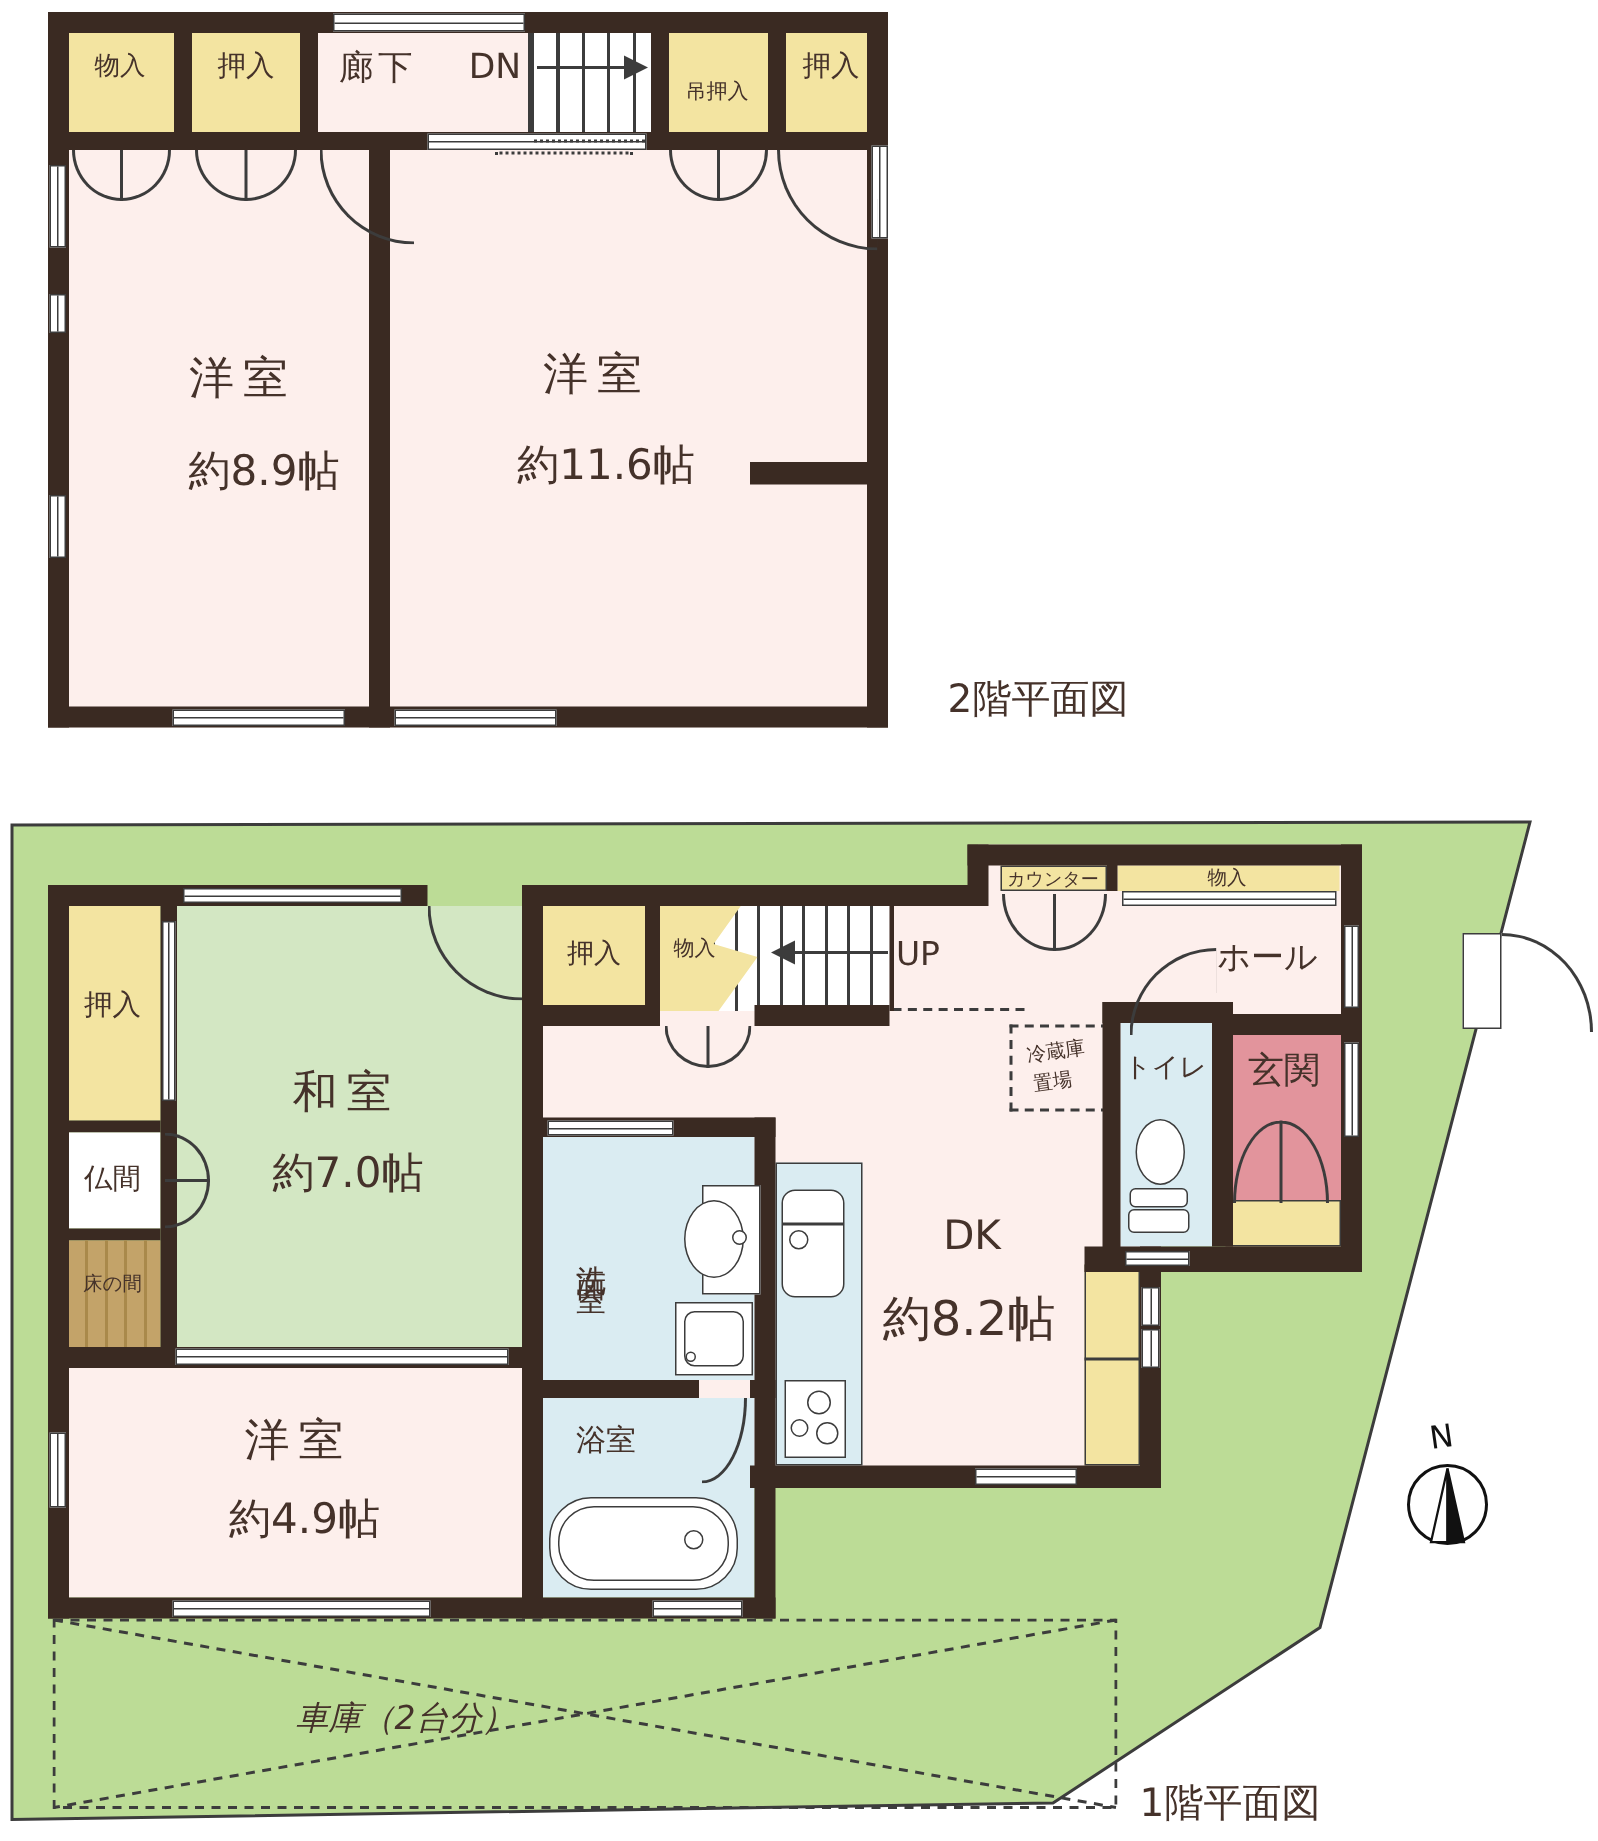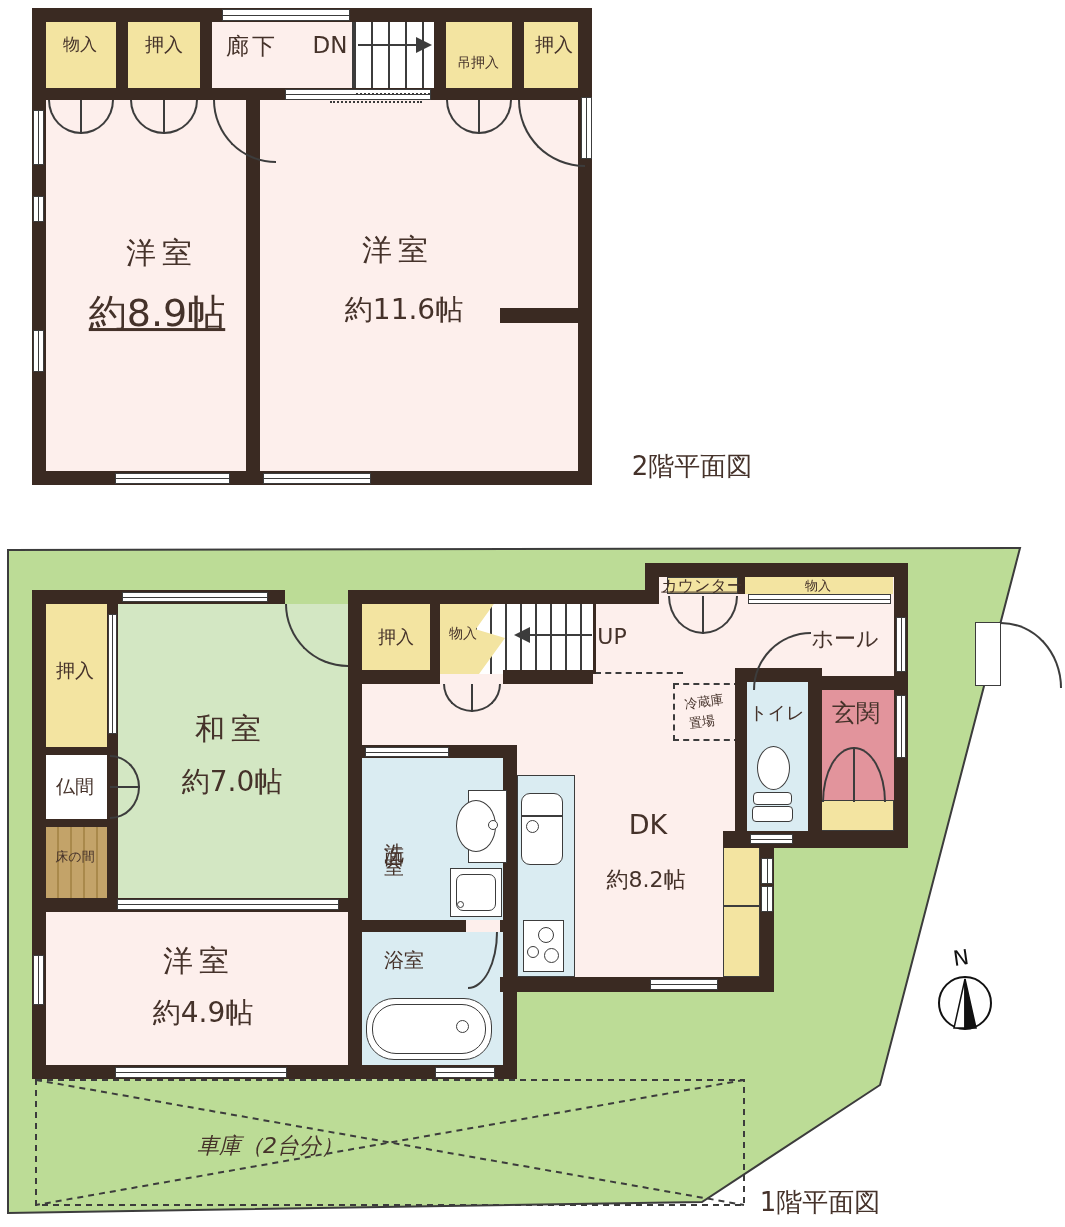--- a/index.html
+++ b/index.html
@@ -73,21 +73,21 @@
   <div class="leaf" style="left:358px;top:44px;width:60px;height:2px;"></div>
   <div class="p" style="left:416px;top:37px;width:0;height:0;border-top:8px solid transparent;border-bottom:8px solid transparent;border-left:16px solid #3c3c3c;"></div>
 
   <div class="lbl" style="left:80px;top:45px;font-size:17px;">物入</div>
   <div class="lbl" style="left:164px;top:45px;font-size:19px;">押入</div>
   <div class="lbl" style="left:252px;top:46px;font-size:23px;letter-spacing:3px;">廊下</div>
   <div class="lbl" style="left:330px;top:45px;font-size:23px;">DN</div>
   <div class="lbl" style="left:478px;top:46px;font-size:14px;margin-top:16px;">吊押入</div>
   <div class="lbl" style="left:554px;top:45px;font-size:19px;">押入</div>
   <div class="lbl" style="left:162px;top:253px;font-size:30px;letter-spacing:6px;">洋室</div>
-  <div class="lbl" style="left:157px;top:314px;font-size:38px;text-decoration:underline;">約8.9帖</div>
+  <div class="lbl" style="left:176px;top:314px;font-size:28px;">約8.9帖</div>
   <div class="lbl" style="left:398px;top:250px;font-size:30px;letter-spacing:6px;">洋室</div>
   <div class="lbl" style="left:404px;top:310px;font-size:28px;">約11.6帖</div>
   <div class="lbl" style="left:692px;top:467px;font-size:26px;">2階平面図</div>
 
   <svg class="p" style="left:0;top:540px;" width="1065" height="687" viewBox="0 0 1065 687">
     <polygon points="8,10 1020,8 880,545 702,662 8,673" fill="#bcdc96" stroke="#3c3c3c" stroke-width="2"></polygon>
   </svg>
 
   <div class="fix" style="left:975px;top:622px;width:26px;height:64px;border-width:1.5px;"></div>
   <div class="arc tr" style="left:1001px;top:622px;width:61px;height:66px;"></div>
@@ -207,37 +207,37 @@
     <line x1="709" y1="1" x2="1" y2="126" stroke="#3c3c3c" stroke-width="2" stroke-dasharray="6 5"></line>
   </svg>
 
   <svg class="p" style="left:930px;top:946px;" width="72" height="92" viewBox="0 0 72 92">
     <circle cx="35" cy="57" r="26" fill="none" stroke="#111" stroke-width="2"></circle>
     <polygon points="35,33 24,82 35,82" fill="#fff" stroke="#111" stroke-width="1.5"></polygon>
     <polygon points="35,33 46,82 35,82" fill="#111" stroke="#111" stroke-width="1.5"></polygon>
   </svg>
   <div class="lbl" style="left:961px;top:958px;font-size:21px;color:#111;transform:translate(-50%,-50%) rotate(-8deg);">N</div>
 
-  <div class="lbl" style="left:702px;top:586px;font-size:16px;text-decoration:underline;">カウンター</div>
+  <div class="lbl" style="left:702px;top:586px;font-size:12px;">カウンター</div>
   <div class="lbl" style="left:818px;top:586px;font-size:13px;">物入</div>
   <div class="lbl" style="left:845px;top:639px;font-size:22px;">ホール</div>
   <div class="lbl" style="left:612px;top:637px;font-size:22px;">UP</div>
   <div class="lbl" style="left:396px;top:637px;font-size:18px;">押入</div>
   <div class="lbl" style="left:463px;top:633px;font-size:14px;">物入</div>
   <div class="lbl" style="left:704px;top:702px;font-size:13px;transform:translate(-50%,-50%) rotate(-8deg);">冷蔵庫</div>
   <div class="lbl" style="left:702px;top:722px;font-size:13px;transform:translate(-50%,-50%) rotate(-8deg);">置場</div>
   <div class="lbl" style="left:777px;top:713px;font-size:18px;">トイレ</div>
   <div class="lbl" style="left:856px;top:714px;font-size:24px;">玄関</div>
   <div class="lbl" style="left:75px;top:671px;font-size:19px;">押入</div>
   <div class="lbl" style="left:75px;top:787px;font-size:19px;">仏間</div>
   <div class="lbl" style="left:75px;top:857px;font-size:13px;">床の間</div>
   <div class="lbl" style="left:231px;top:729px;font-size:30px;letter-spacing:6px;">和室</div>
   <div class="lbl" style="left:232px;top:782px;font-size:28px;">約7.0帖</div>
   <div class="lbl" style="left:199px;top:961px;font-size:30px;letter-spacing:6px;">洋室</div>
   <div class="lbl" style="left:203px;top:1013px;font-size:28px;text-align:center;">約4.9帖</div>
   <div class="lbl vert" style="left:394px;top:836px;font-size:20px;">洗面室</div>
   <div class="lbl" style="left:404px;top:960px;font-size:20px;">浴室</div>
   <div class="lbl" style="left:648px;top:825px;font-size:27px;">DK</div>
-  <div class="lbl" style="left:646px;top:880px;font-size:22px;">約8.2帖</div>
+  <div class="lbl" style="left:646px;top:880px;font-size:32px;">約8.2帖</div>
   <div class="lbl" style="left:270px;top:1146px;font-size:22px;font-style:italic;">車庫（2台分）</div>
   <div class="lbl" style="left:820px;top:1203px;font-size:26px;">1階平面図</div>
 
 </div>
 
 </body></html>

